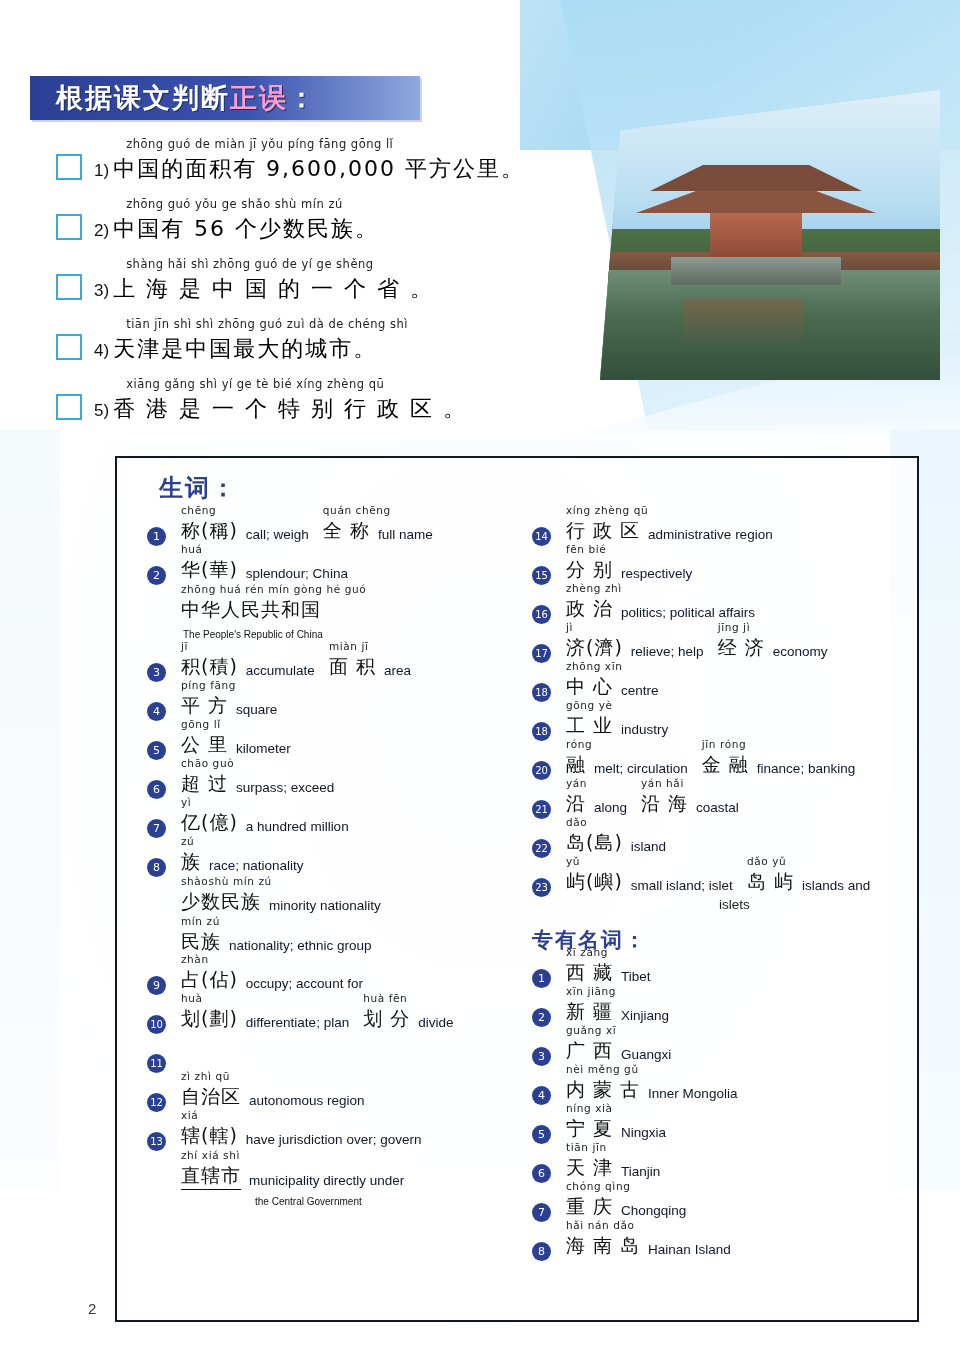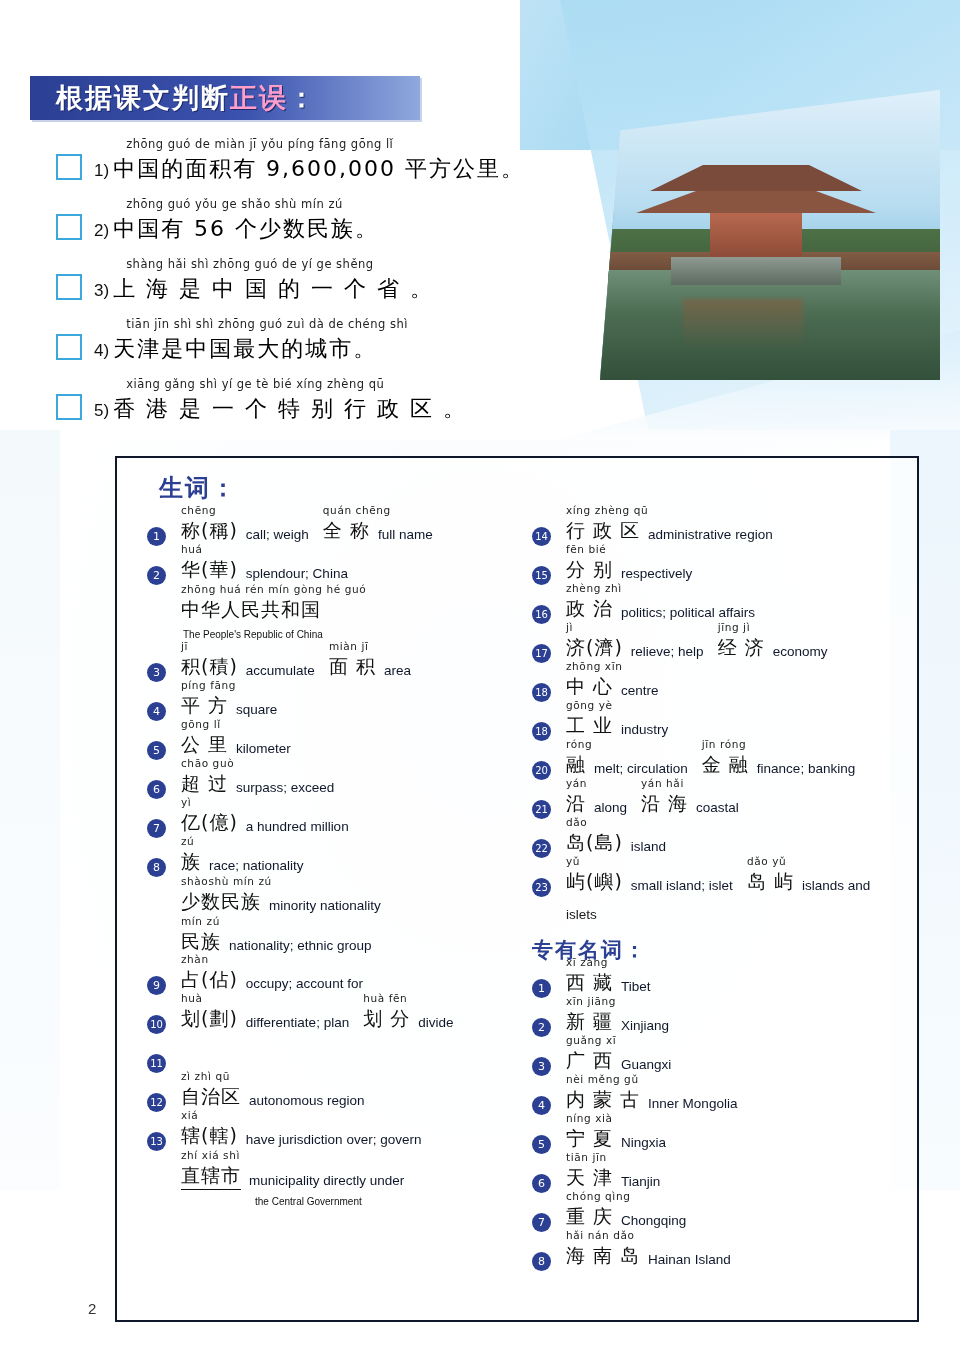--- a/index.html
+++ b/index.html
@@ -133,21 +133,21 @@
   }
   .gloss{font-size:13.5px;color:#0f172a;margin-right:14px;white-space:nowrap;padding-bottom:2px;}
   .sub-row{position:relative;display:flex;align-items:flex-end;margin-top:14px;}
   .eng-line{font-size:10px;color:#111;margin-top:6px;padding-left:2px;}
   .proper-title{
     margin-top:14px;margin-bottom:6px;
     font-family:"DejaVu Sans", sans-serif;
     font-size:21px;font-weight:bold;color:#2b3f93;letter-spacing:2px;
   }
   .underline-word{border-bottom:1px solid #111;}
-  .islets-tail{font-size:13.5px;text-align:left;padding-right:4px;margin-top:12px;}
+  .islets-tail{font-size:13.5px;text-align:center;padding-right:4px;margin-top:2px;}
   
   .page-num{
     position:absolute;left:88px;top:1300px;font-size:15px;color:#333;
   }
 </style>
 </head>
 <body>
 
 <div class="bg-blue-top"></div>
 <div class="bg-blue-strip"></div>

